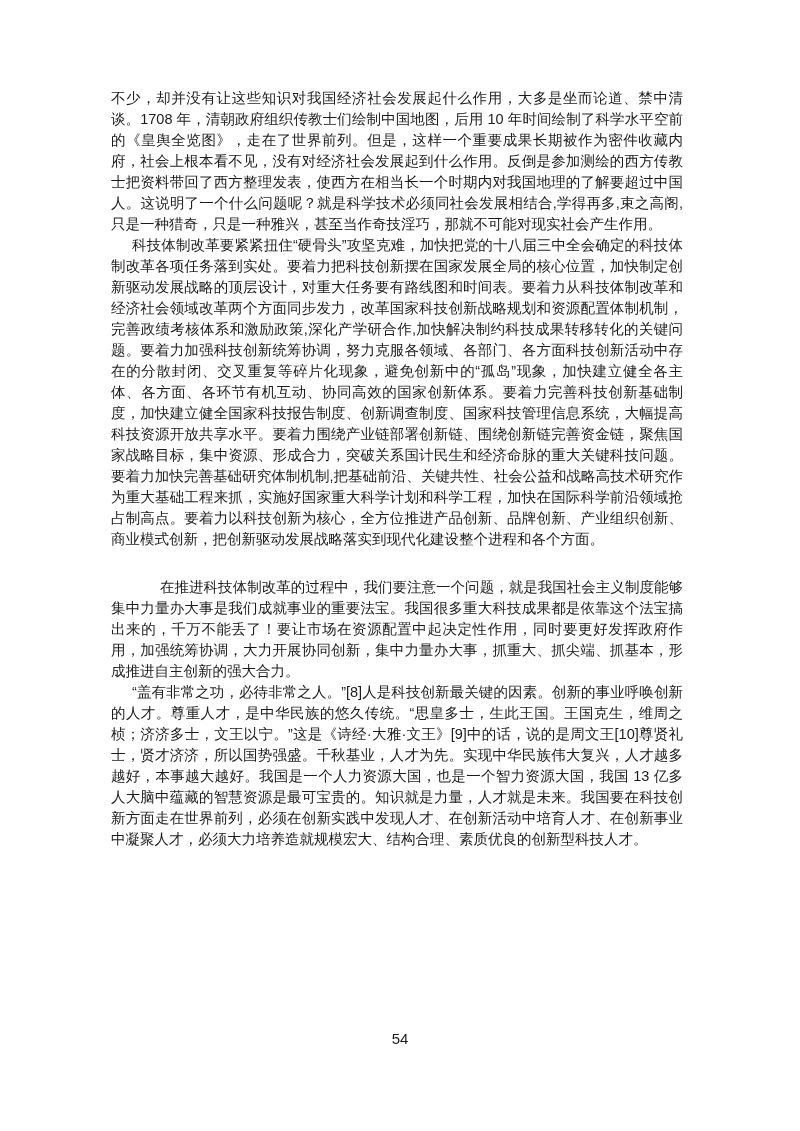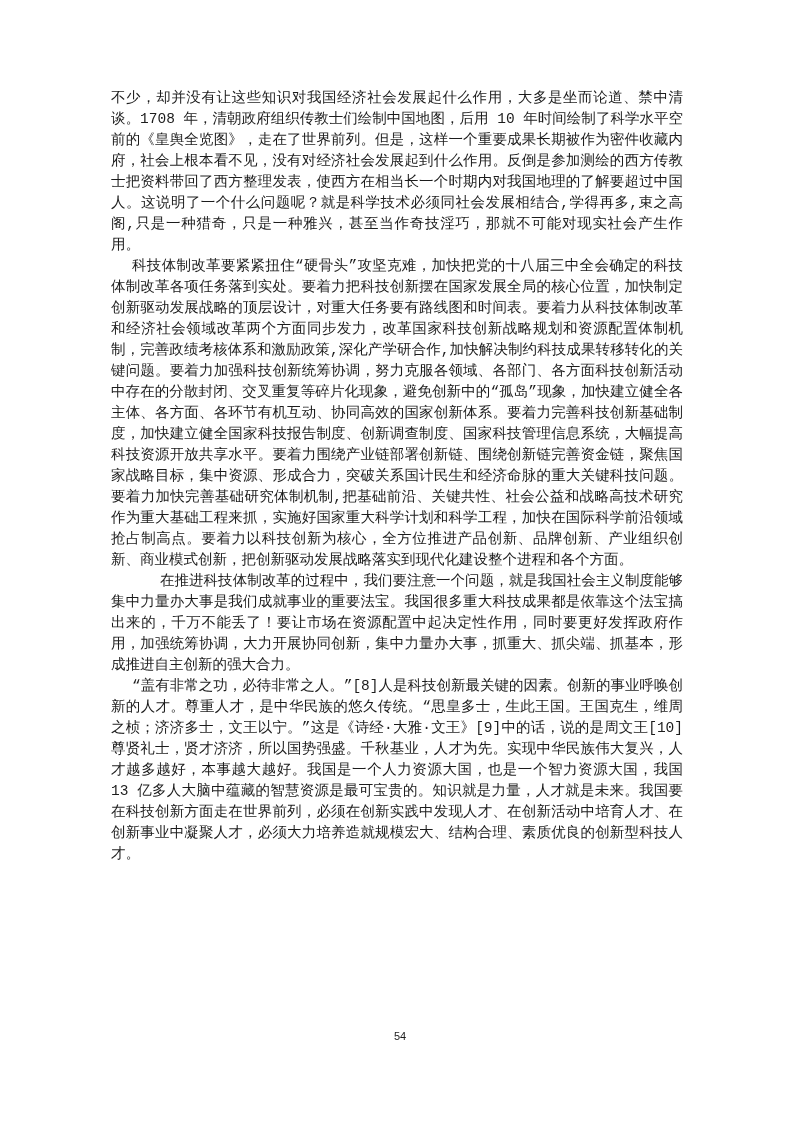--- a/index.html
+++ b/index.html
@@ -12,41 +12,41 @@
     width: 800px;
     height: 1131px;
     background: #ffffff;
     overflow: hidden;
   }
   .doc-body {
     position: absolute;
     left: 111px;
     top: 88px;
     width: 572px;
-    font-family: Liberation Mono, monospace;
+    font-family: Liberation Sans, sans-serif;
     font-size: 14.5px;
     line-height: 21px;
     color: #1c1c1c;
     text-align: justify;
   }
   p.para {
     margin: 0;
     padding: 0;
     text-indent: 21px;
   }
   p.para.indent-none { text-indent: 0; }
-  p.para.indent-deep { text-indent: 49px; }
+  p.para.indent-deep { text-indent: 49px; margin-top: 27px; }
   .page-footer {
     position: absolute;
     top: 1030px;
     left: 0;
     width: 100%;
     text-align: center;
     font-family: "Liberation Sans", "DejaVu Sans", sans-serif;
-    font-size: 11px;
+    font-size: 15px;
     color: #1c1c1c;
   }
 </style>
 </head>
 <body>
 
 <div class="page">
   <div class="doc-body">
       <p class="para indent-none">不少，却并没有让这些知识对我国经济社会发展起什么作用，大多是坐而论道、禁中清谈。1708 年，清朝政府组织传教士们绘制中国地图，后用 10 年时间绘制了科学水平空前的《皇舆全览图》，走在了世界前列。但是，这样一个重要成果长期被作为密件收藏内府，社会上根本看不见，没有对经济社会发展起到什么作用。反倒是参加测绘的西方传教士把资料带回了西方整理发表，使西方在相当长一个时期内对我国地理的了解要超过中国人。这说明了一个什么问题呢？就是科学技术必须同社会发展相结合,学得再多,束之高阁,只是一种猎奇，只是一种雅兴，甚至当作奇技淫巧，那就不可能对现实社会产生作用。</p>
       <p class="para indent-normal">科技体制改革要紧紧扭住“硬骨头”攻坚克难，加快把党的十八届三中全会确定的科技体制改革各项任务落到实处。要着力把科技创新摆在国家发展全局的核心位置，加快制定创新驱动发展战略的顶层设计，对重大任务要有路线图和时间表。要着力从科技体制改革和经济社会领域改革两个方面同步发力，改革国家科技创新战略规划和资源配置体制机制，完善政绩考核体系和激励政策,深化产学研合作,加快解决制约科技成果转移转化的关键问题。要着力加强科技创新统筹协调，努力克服各领域、各部门、各方面科技创新活动中存在的分散封闭、交叉重复等碎片化现象，避免创新中的“孤岛”现象，加快建立健全各主体、各方面、各环节有机互动、协同高效的国家创新体系。要着力完善科技创新基础制度，加快建立健全国家科技报告制度、创新调查制度、国家科技管理信息系统，大幅提高科技资源开放共享水平。要着力围绕产业链部署创新链、围绕创新链完善资金链，聚焦国家战略目标，集中资源、形成合力，突破关系国计民生和经济命脉的重大关键科技问题。要着力加快完善基础研究体制机制,把基础前沿、关键共性、社会公益和战略高技术研究作为重大基础工程来抓，实施好国家重大科学计划和科学工程，加快在国际科学前沿领域抢占制高点。要着力以科技创新为核心，全方位推进产品创新、品牌创新、产业组织创新、商业模式创新，把创新驱动发展战略落实到现代化建设整个进程和各个方面。</p>

